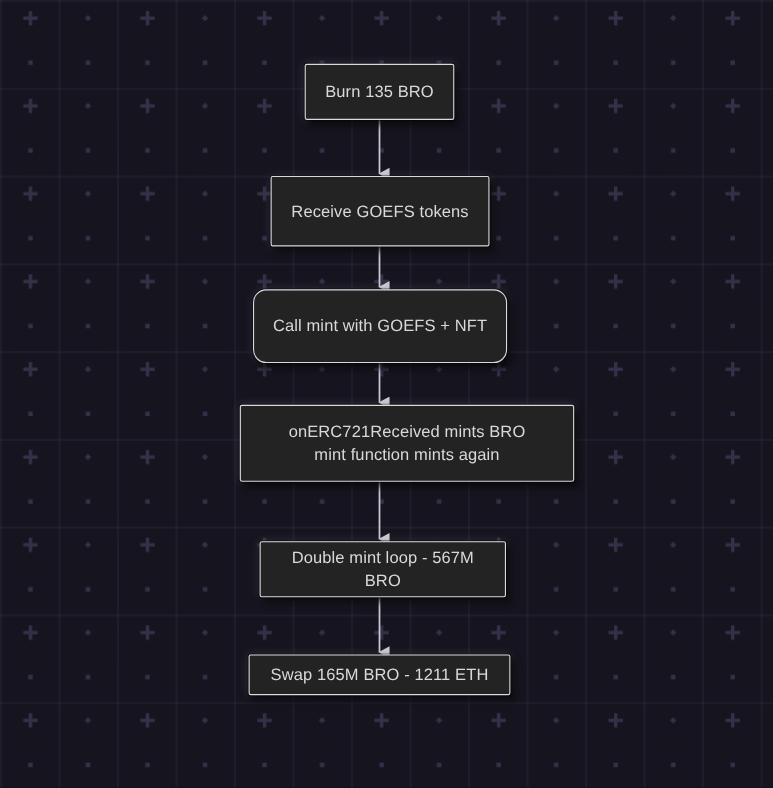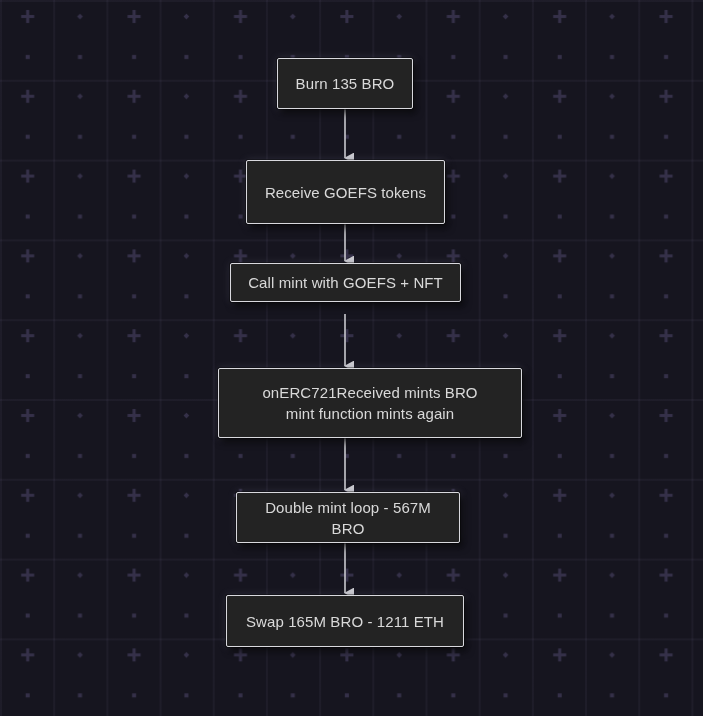--- a/index.html
+++ b/index.html
@@ -108,28 +108,28 @@
       </g>
   </svg>
 
   <div id="node-group">
       <div class="node" style="left: 277px; top: 58px; width: 136px; height: 51px; background: rgb(35, 35, 35); border-color: rgb(217, 217, 222); color: rgb(217, 217, 217);">
         <span class="node-label">Burn 135 BRO</span>
       </div>
       <div class="node" style="left: 246px; top: 160px; width: 199px; height: 64px; background: rgb(35, 35, 35); border-color: rgb(217, 217, 222); color: rgb(217, 217, 217);">
         <span class="node-label">Receive GOEFS tokens</span>
       </div>
-      <div class="node" style="left: 230px; top: 263px; width: 231px; height: 39px; background: rgb(35, 35, 35); border-color: rgb(217, 217, 222); color: rgb(217, 217, 217);">
+      <div class="node" style="left: 230px; top: 263px; width: 231px; height: 67px; background: rgb(35, 35, 35); border-color: rgb(217, 217, 222); color: rgb(217, 217, 217); border-radius: 12px;">
         <span class="node-label">Call mint with GOEFS + NFT</span>
       </div>
       <div class="node" style="left: 218px; top: 368px; width: 304px; height: 70px; background: rgb(35, 35, 35); border-color: rgb(217, 217, 222); color: rgb(217, 217, 217);">
         <span class="node-label">onERC721Received mints BRO
 mint function mints again</span>
       </div>
       <div class="node" style="left: 236px; top: 492px; width: 224px; height: 51px; background: rgb(35, 35, 35); border-color: rgb(217, 217, 222); color: rgb(217, 217, 217);">
         <span class="node-label">Double mint loop - 567M BRO</span>
       </div>
-      <div class="node" style="left: 226px; top: 595px; width: 238px; height: 52px; background: rgb(35, 35, 35); border-color: rgb(217, 217, 222); color: rgb(217, 217, 217);">
+      <div class="node" style="left: 226px; top: 595px; width: 238px; height: 37px; background: rgb(35, 35, 35); border-color: rgb(217, 217, 222); color: rgb(217, 217, 217);">
         <span class="node-label">Swap 165M BRO - 1211 ETH</span>
       </div>
     </div>
 
 </div>
 
 </body></html>

